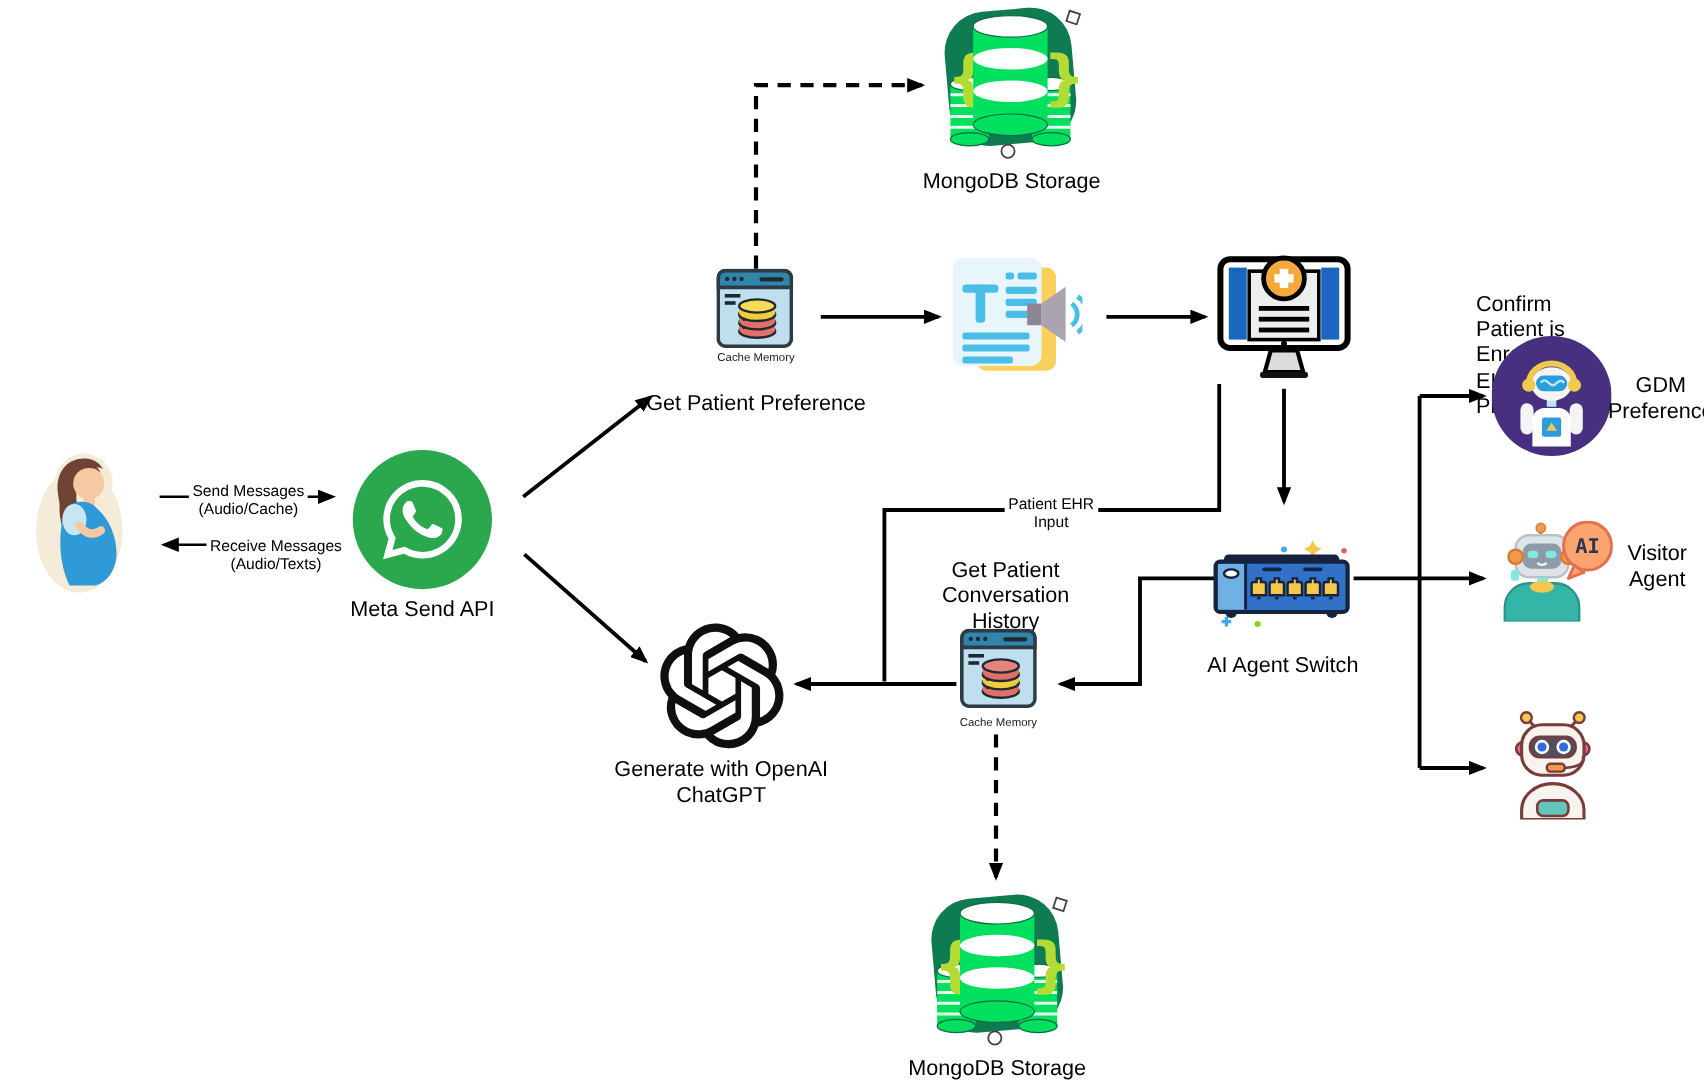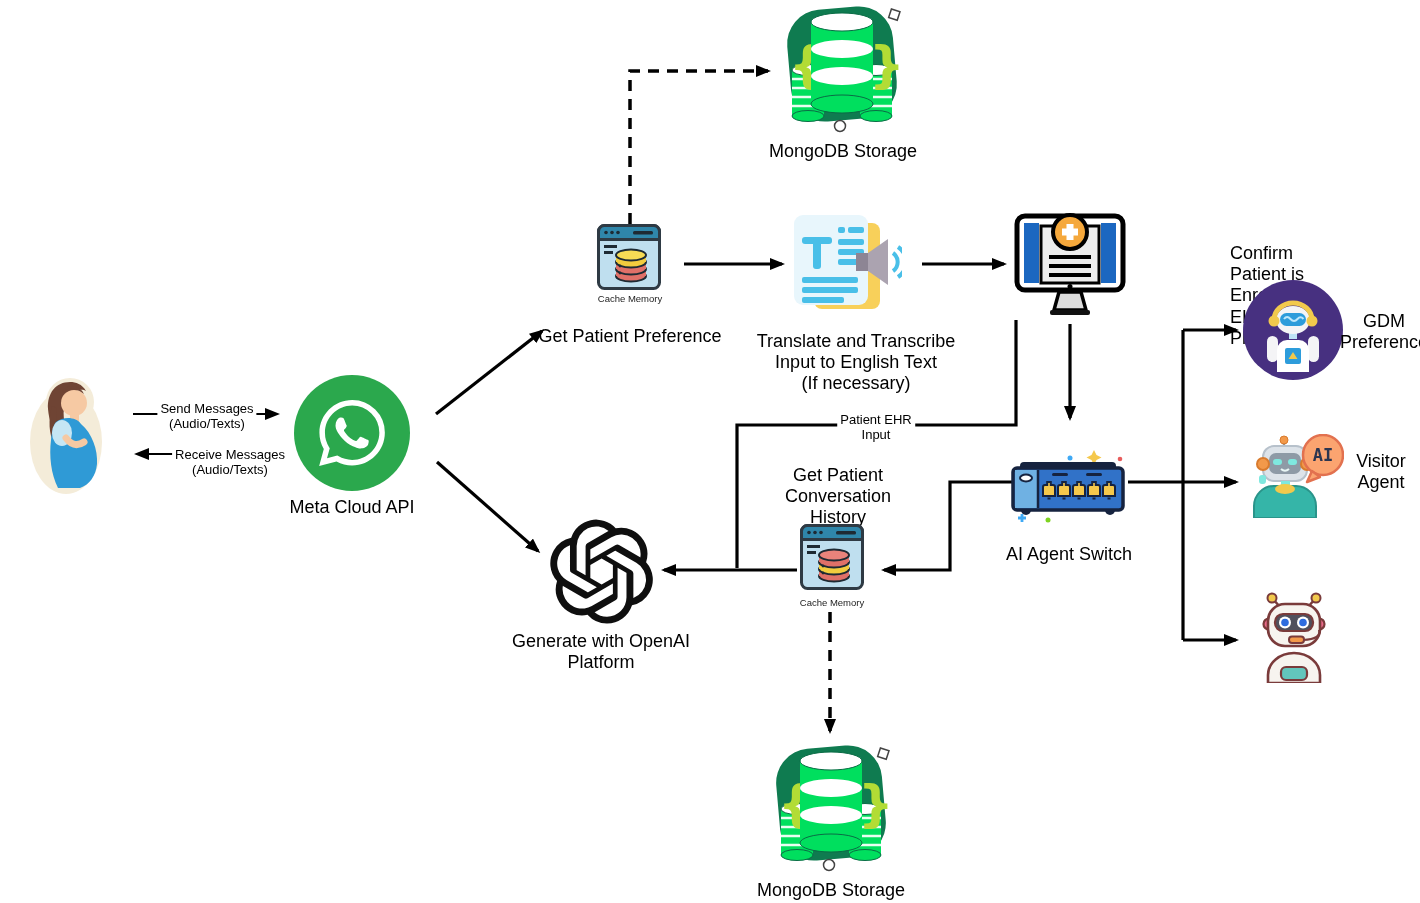--- a/index.html
+++ b/index.html
@@ -99,24 +99,24 @@
       <ellipse cx="34" cy="57" rx="10" ry="13" fill="#C6E6F4"></ellipse>
       <path d="M38 62 C44 70 50 70 56 66" stroke="#F6C9A3" stroke-width="7" fill="none" stroke-linecap="round"></path>
     </svg>
   </div>
 
   <div class="wa-circle">
     <svg width="66" height="66" viewBox="0 0 24 24">
       <path fill="#fff" d="M17.472 14.382c-.297-.149-1.758-.867-2.03-.967-.273-.099-.471-.148-.67.15-.197.297-.767.966-.94 1.164-.173.199-.347.223-.644.075-.297-.15-1.255-.463-2.39-1.475-.883-.788-1.48-1.761-1.653-2.059-.173-.297-.018-.458.13-.606.134-.133.298-.347.446-.52.149-.174.198-.298.298-.497.099-.198.05-.371-.025-.52-.075-.149-.669-1.612-.916-2.207-.242-.579-.487-.5-.669-.51-.173-.008-.371-.01-.57-.01-.198 0-.52.074-.792.372-.272.297-1.04 1.016-1.04 2.479 0 1.462 1.065 2.875 1.213 3.074.149.198 2.096 3.2 5.077 4.487.709.306 1.262.489 1.694.625.712.227 1.36.195 1.871.118.571-.085 1.758-.719 2.006-1.413.248-.694.248-1.289.173-1.413-.074-.124-.272-.198-.57-.347m-5.421 7.403h-.004a9.87 9.87 0 01-5.031-1.378l-.361-.214-3.741.982.998-3.648-.235-.374a9.86 9.86 0 01-1.51-5.26c.001-5.45 4.436-9.884 9.888-9.884 2.64 0 5.122 1.03 6.988 2.898a9.825 9.825 0 012.893 6.994c-.003 5.45-4.437 9.884-9.885 9.884m8.413-18.297A11.815 11.815 0 0012.05 0C5.495 0 .16 5.335.157 11.892c0 2.096.547 4.142 1.588 5.945L.057 24l6.305-1.654a11.882 11.882 0 005.683 1.448h.005c6.554 0 11.89-5.335 11.893-11.893a11.821 11.821 0 00-3.48-8.413Z"></path>
     </svg>
   </div>
-  <div class="label" style="left:352px;top:497px;">Meta Cloud API</div>
+  <div class="label" style="left:352px;top:497px;">Meta Send API</div>
 
   <div class="edge-label" style="left:207px;top:401px;">Send Messages
-(Audio/Texts)</div>
+(Audio/Cache)</div>
   <div class="edge-label" style="left:211px;top:447px;margin-left:19px;">Receive Messages
 (Audio/Texts)</div>
 
   <div class="node" style="left:777px;top:2px;">
     <svg width="130" height="138" viewBox="0 0 130 138">
         <use href="#mongo"></use>
       </svg>
   </div>
   <div class="label" style="left:843px;top:141px;">MongoDB Storage</div>
 
@@ -157,23 +157,20 @@
         <rect x="48" y="46" width="20" height="6" rx="2" fill="#49BFE8"></rect>
       <rect x="12" y="64" width="56" height="6" rx="2" fill="#49BFE8"></rect>
         <rect x="12" y="74" width="56" height="6" rx="2" fill="#49BFE8"></rect>
         <rect x="12" y="84" width="42" height="6" rx="2" fill="#49BFE8"></rect>
       <rect x="66" y="40" width="12" height="18" fill="#8D8594"></rect>
       <path d="M78 40 L98 26 V72 L78 58 Z" fill="#ABA3B0"></path>
       <path d="M103 40 a11 11 0 0 1 0 18" stroke="#49BFE8" stroke-width="4" fill="none"></path>
       <path d="M108 34 a18 18 0 0 1 0 30" stroke="#49BFE8" stroke-width="4" fill="none"></path>
     </svg>
   </div>
-  <div class="label" style="left:856px;top:331px;">Translate and Transcribe
-Input to English Text
-(If necessary)</div>
 
   <div class="node" style="left:1014px;top:208px;">
     <svg width="112" height="116" viewBox="0 0 112 116">
       <path d="M45 84 h22 l5 18 h-32 z" fill="#DCDCDC" stroke="#000" stroke-width="3.5"></path>
       <rect x="36" y="102" width="40" height="5" rx="2" fill="#111"></rect>
       <rect x="3" y="8" width="106" height="74" rx="8" fill="#fff" stroke="#000" stroke-width="5"></rect>
       <rect x="10" y="15" width="15" height="60" fill="#1B67C0"></rect>
       <rect x="87" y="15" width="15" height="60" fill="#1B67C0"></rect>
       <rect x="27" y="18" width="58" height="57" fill="#EDEDED" stroke="#000" stroke-width="3"></rect>
       <rect x="35" y="47" width="42" height="4" fill="#000"></rect>
@@ -306,21 +303,21 @@
     </svg>
   </div>
   <div class="caption" style="left:832px;top:597px;">Cache Memory</div>
 
   <div class="node" style="left:547px;top:517px;">
     <svg width="110" height="110" viewBox="-0.6 -0.2 25.4 24.6">
       <path fill="#0f0f0f" d="M22.2819 9.8211a5.9847 5.9847 0 0 0-.5157-4.9108 6.0462 6.0462 0 0 0-6.5098-2.9A6.0651 6.0651 0 0 0 4.9807 4.1818a5.9847 5.9847 0 0 0-3.9977 2.9 6.0462 6.0462 0 0 0 .7427 7.0966 5.98 5.98 0 0 0 .511 4.9107 6.051 6.051 0 0 0 6.5146 2.9001A5.9847 5.9847 0 0 0 13.2599 24a6.0557 6.0557 0 0 0 5.7718-4.2058 5.9894 5.9894 0 0 0 3.9977-2.9001 6.0557 6.0557 0 0 0-.7475-7.073zm-9.022 12.6081a4.4755 4.4755 0 0 1-2.8764-1.0408l.1419-.0804 4.7783-2.7582a.7948.7948 0 0 0 .3927-.6813v-6.7369l2.02 1.1686a.071.071 0 0 1 .038.052v5.5826a4.504 4.504 0 0 1-4.4945 4.4944zm-9.6607-4.1254a4.4708 4.4708 0 0 1-.5346-3.0137l.142.0852 4.783 2.7582a.7712.7712 0 0 0 .7806 0l5.8428-3.3685v2.3324a.0804.0804 0 0 1-.0332.0615L9.74 19.9502a4.4992 4.4992 0 0 1-6.1408-1.6464zM2.3408 7.8956a4.485 4.485 0 0 1 2.3655-1.9728V11.6a.7664.7664 0 0 0 .3879.6765l5.8144 3.3543-2.0201 1.1685a.0757.0757 0 0 1-.071 0l-4.8303-2.7865A4.504 4.504 0 0 1 2.3408 7.8956zm16.5963 3.8558L13.1038 8.364 15.1192 7.2a.0757.0757 0 0 1 .071 0l4.8303 2.7913a4.4944 4.4944 0 0 1-.6765 8.1042v-5.6772a.79.79 0 0 0-.407-.667zm2.0107-3.0231l-.142-.0852-4.7735-2.7818a.7759.7759 0 0 0-.7854 0L9.409 9.2297V6.8974a.0662.0662 0 0 1 .0284-.0615l4.8303-2.7866a4.4992 4.4992 0 0 1 6.6802 4.66zM8.3065 12.863l-2.02-1.1638a.0804.0804 0 0 1-.038-.0567V6.0742a4.4992 4.4992 0 0 1 7.3757-3.4537l-.142.0805L8.704 5.459a.7948.7948 0 0 0-.3927.6813zm1.0976-2.3654l2.602-1.4998 2.6069 1.4998v2.9994l-2.5974 1.4997-2.6067-1.4997z"></path>
     </svg>
   </div>
   <div class="label" style="left:601px;top:631px;">Generate with OpenAI
-Platform</div>
+ChatGPT</div>
 
   <div class="node" style="left:766px;top:741px;">
     <svg width="130" height="138" viewBox="0 0 130 138">
         <use href="#mongo"></use>
       </svg>
   </div>
   <div class="label" style="left:831px;top:880px;">MongoDB Storage</div>
 
 </div>
 

